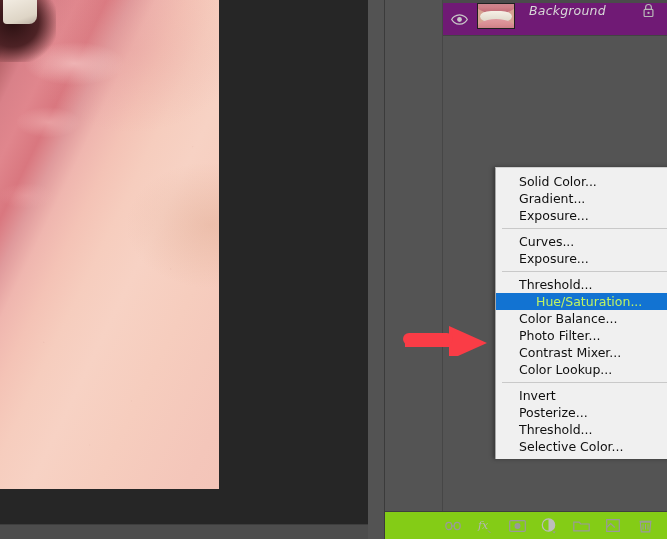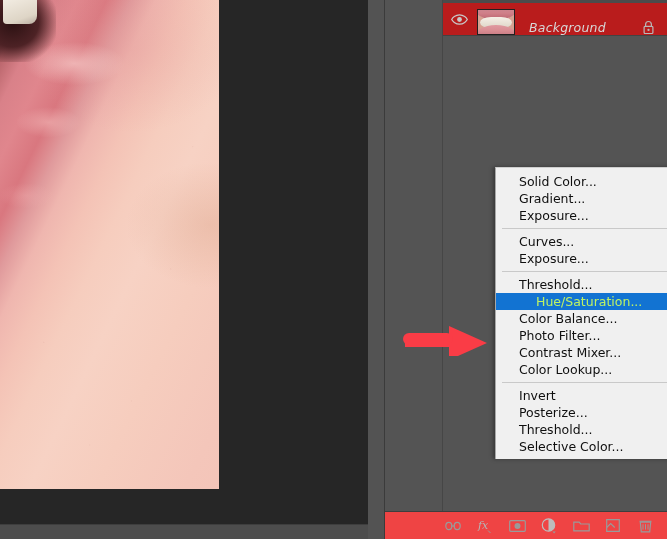--- a/index.html
+++ b/index.html
@@ -70,22 +70,22 @@
   #panel-inner-divider{
     position:absolute;left:57px;top:0;width:1px;height:512px;background:#464646;
   }
   #panel-top-line{
     position:absolute;left:58px;top:0;right:0;height:3px;background:#4b4b4b;
     border-bottom:1px solid #3c3c3c;
   }
   
   #layer-row{
     position:absolute;left:58px;top:3px;right:0;height:32px;
-    background:#b91c1c;border-bottom:1px solid #434343;
-    display:flex;align-items:flex-end;
+    background:#701a75;border-bottom:1px solid #434343;
+    display:flex;align-items:flex-start;
   }
   #eye-toggle{
     width:32px;height:32px;display:flex;align-items:center;justify-content:center;
     flex:0 0 32px;
   }
   #eye-toggle svg{display:block;}
   #layer-thumb{
     width:38px;height:26px;flex:0 0 38px;margin-left:2px;
     border:1px solid #202020;box-sizing:border-box;position:relative;overflow:hidden;
     background:#d9a0a0;
@@ -110,21 +110,21 @@
   }
   #layer-thumb .thumb-bg-l{left:0;}
   #layer-thumb .thumb-bg-r{right:0;}
   #layer-name{
     flex:1 1 auto;margin-left:14px;color:#d7d7d7;font-size:12.5px;font-style:italic;
     letter-spacing:.2px;white-space:nowrap;
   }
   #lock-icon{flex:0 0 38px;display:flex;align-items:center;justify-content:center;}
   
   #panel-bottom-bar{
-    position:absolute;left:0;bottom:0;right:0;height:27px;background:#ef4444;
+    position:absolute;left:0;bottom:0;right:0;height:27px;background:#84cc16;
     border-top:1px solid #3e3e3e;display:flex;align-items:center;
   }
   #panel-bottom-bar .tb{
     width:32px;height:27px;display:flex;align-items:center;justify-content:center;
   }
   #panel-bottom-bar .tb:first-child{margin-left:52px;}
   
   #canvas-bottom-strip{
     position:absolute;left:0;bottom:0;width:368px;height:14px;background:#4d4d4d;
     border-top:1px solid #3e3e3e;

